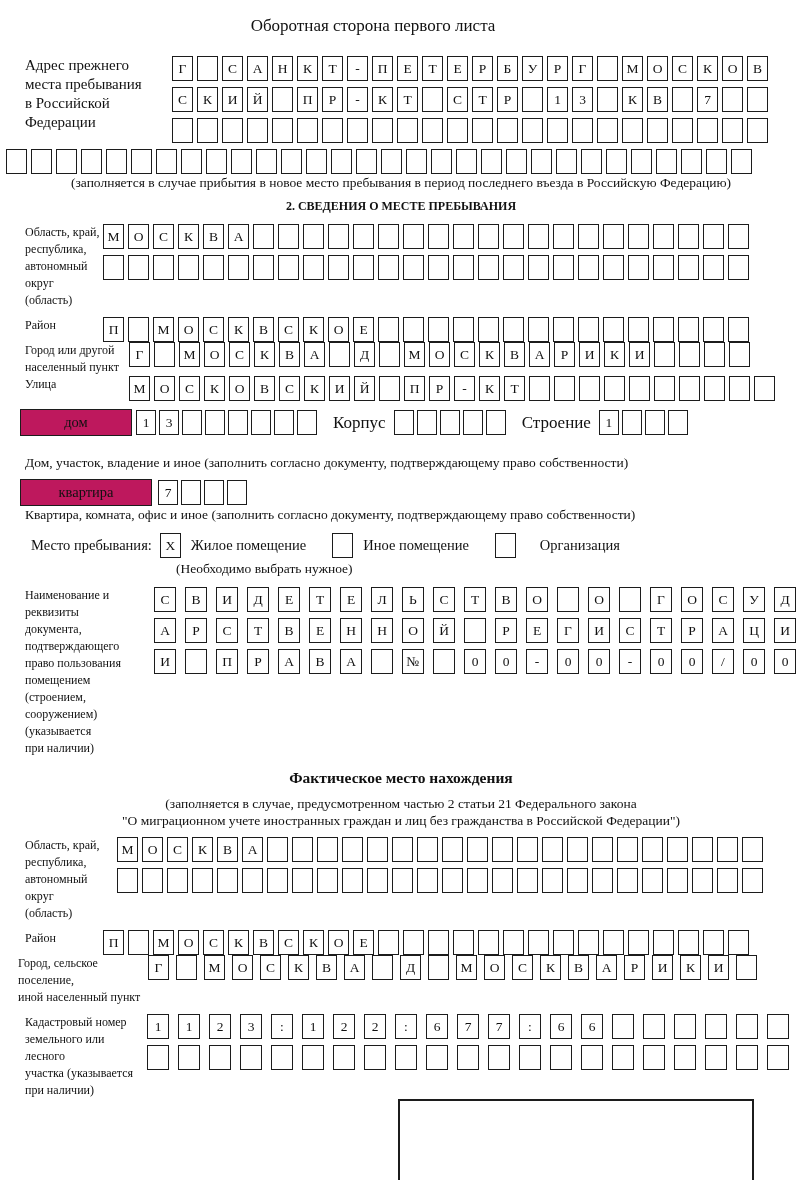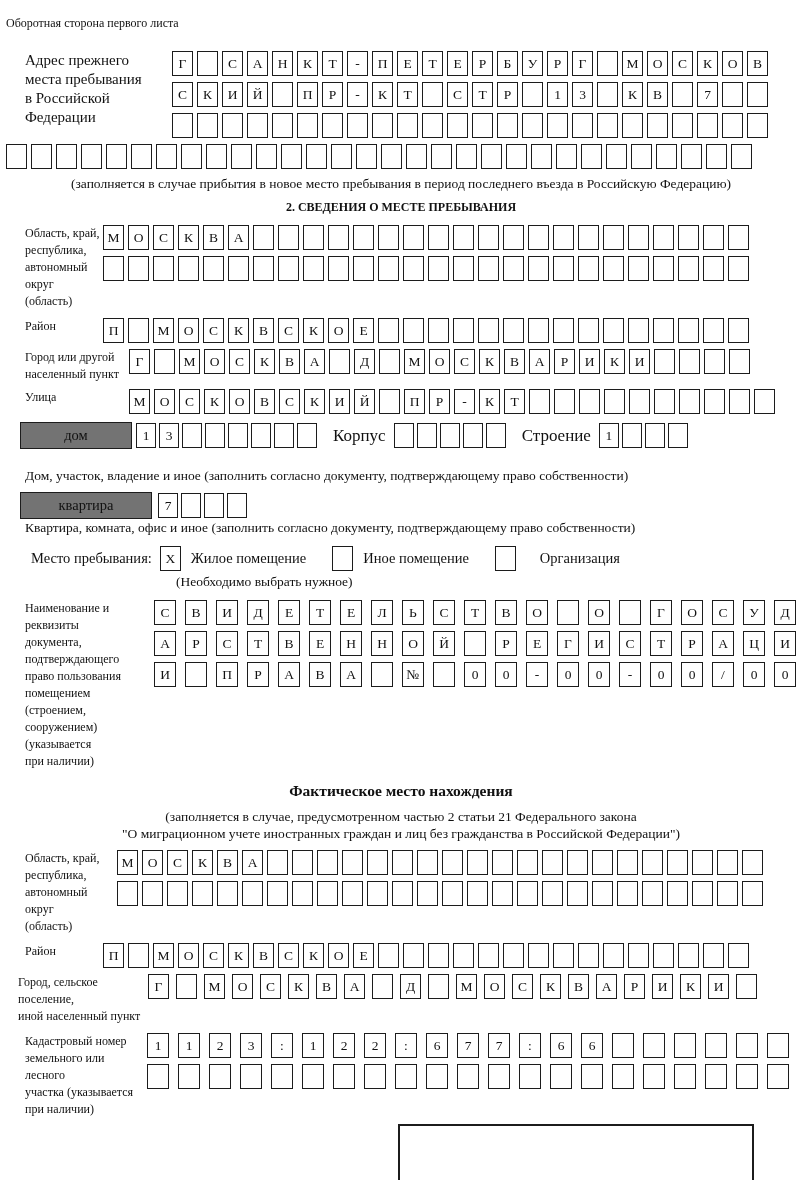--- a/index.html
+++ b/index.html
@@ -6,21 +6,21 @@
   html,body { background:#fff; }
   .page {
     position:relative;
     width:800px; height:1180px;
     background:#ffffff;
     color:#111;
     font-family:"Liberation Serif","DejaVu Serif",serif;
     padding:16px 4px 0 6px;
     overflow:hidden;
   }
-  .corner { text-align:left; padding-right:56px; font-size:12px; }
+  .corner { text-align:center; padding-right:56px; font-size:17px; }
 
   .frow { display:flex; align-items:flex-start; }
   .lbl { font-size:12px; line-height:17px; white-space:pre-line; padding-left:19px; }
   .lbl.big { font-size:15px; line-height:19px; }
 
   .cellcol > .cellrow { margin-bottom:6px; }
   .cellrow { display:flex; gap:4px; }
   .cellrow.wide { gap:9px; }
   .cellrow.med { gap:7px; }
   .cell {
@@ -35,34 +35,34 @@
   .cellrow.tight .cell { width:20px; }
 
   .centernote { text-align:center; font-size:13.5px; line-height:17px; }
   .leftnote { font-size:13.5px; line-height:17px; padding-left:19px; }
   .h2 { text-align:center; font-weight:bold; font-size:12px; margin:8px 0 10px 0; }
   .h3 { text-align:center; font-weight:bold; font-size:15.5px; margin:10px 0 8px 0; }
 
   .labelbox {
     border:1.8px solid #1c1c1c; height:27px;
     display:flex; align-items:center; justify-content:center;
-    font-size:14.5px; background:#737373; flex:0 0 auto;
+    font-size:14.5px; background:#be185d; flex:0 0 auto;
   }
   .houserow { display:flex; align-items:center; margin-left:14px; }
   .inline-lbl { font-size:17px; padding:0 8px 0 16px; }
 
   .stayrow { display:flex; align-items:center; padding-left:25px; font-size:14.5px; }
   .stayrow .checkbox { margin:0 10px 0 8px; }
   .stayrow .opt-gap { width:18px; }
 
   .stamp-wrap { margin-left:392px; width:372px; }
   .stamp-box { width:356px; height:175px; border:2px solid #1c1c1c; background:#fff; }
 
   
-  .mt6{margin-top:6px;} .mt8{margin-top:8px;} .mt10{margin-top:10px;}
+  .mt6{} .mt8{margin-top:8px;} .mt10{margin-top:10px;}
   .mt12{margin-top:12px;} .mt26{margin-top:20px;} .mb8{margin-bottom:8px;}
 </style>
 </head>
 <body>
 
 <div class="page">
 
   <div class="corner">Оборотная сторона первого листа</div>
 
   <div class="frow mt26">

